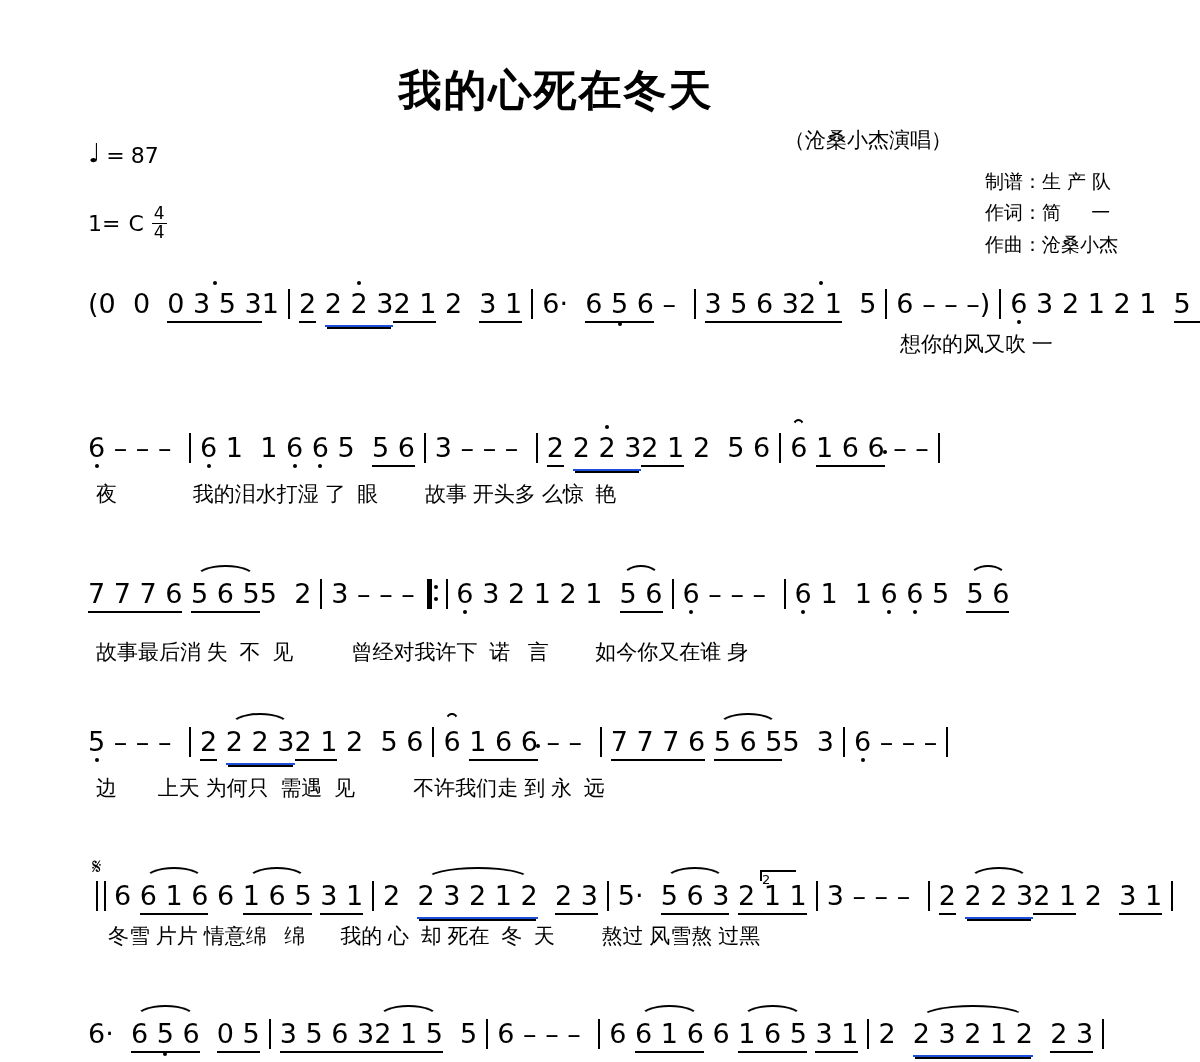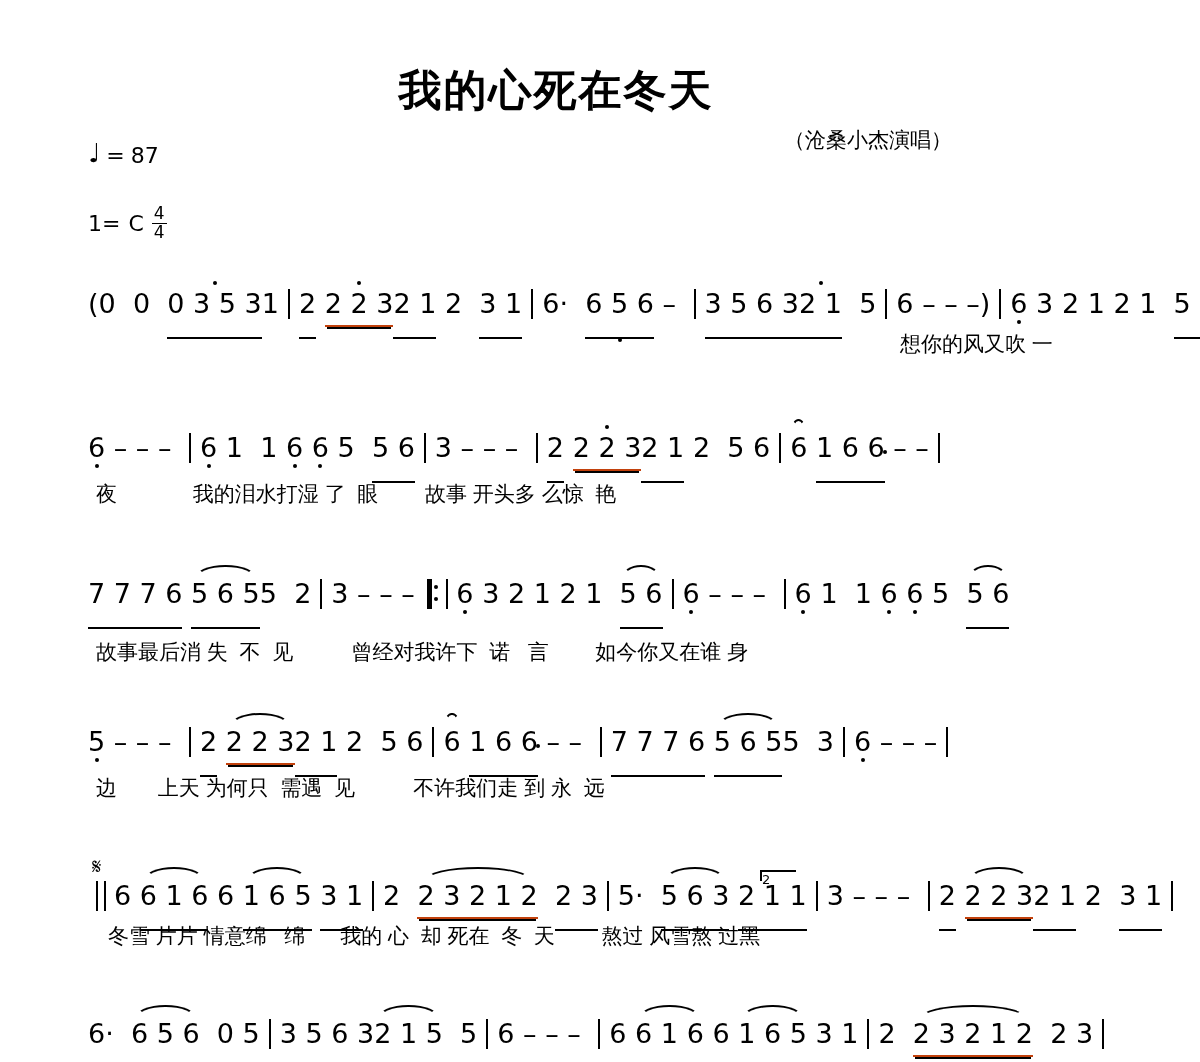--- a/index.html
+++ b/index.html
@@ -130,22 +130,22 @@
   .dotdn::after {
     content: "";
     position: absolute;
     width: 4px; height: 4px;
     background: #000;
     border-radius: 50%;
     left: 50%;
     margin-left: -2px;
     bottom: -5px;
   }
-  .u1 { border-bottom: 2px solid #000; padding-bottom: 18px; }
-  .u2 { border-bottom: 2px solid #c2410c; padding-bottom: 6px; box-shadow: 0 4px 0 -2px #000; }
+  .u1 { border-bottom: 2px solid #000; padding-bottom: 2px; }
+  .u2 { border-bottom: 2px solid #1d4ed8; padding-bottom: 6px; box-shadow: 0 4px 0 -2px #000; }
   .tie {
     position: relative;
   }
   .tie::before {
     content: "";
     position: absolute;
     left: 6%;
     right: 6%;
     top: -13px;
     height: 11px;
@@ -219,20 +219,25 @@
 
   <div class="keysig">
     <span>1=</span>
     <span>C</span>
     <span class="frac">
       <span class="num">4</span>
       <span class="den">4</span>
     </span>
   </div>
 
+  <div class="credits">
+    <div>制谱：生 产 队</div>
+    <div>作词：简     一</div>
+    <div>作曲：沧桑小杰</div>
+  </div>
 
   <div class="system" style="top: 288px;">
     <div class="notes">(<span class="n">0</span>&nbsp; <span class="n">0</span>&nbsp; <span class="n u1 dotup">0 3 5 3</span><span class="n">1</span><span class="bar"></span><span class="n u1">2</span> <span class="n u2 dotup">2 2 3</span><span class="n u1">2 1</span> <span class="n">2</span>&nbsp; <span class="n u1">3 1</span><span class="bar"></span><span class="n">6·</span>&nbsp; <span class="n u1 dotdn">6 5 6</span> – <span class="bar"></span><span class="n u1">3 5 6 3</span><span class="n u1 dotup">2 1</span>&nbsp; <span class="n">5</span><span class="bar"></span><span class="n">6</span> – – –)<span class="bar"></span><span class="n dotdn">6</span> <span class="n">3</span> <span class="n">2</span> <span class="n">1</span> <span class="n">2</span> <span class="n">1</span>&nbsp; <span class="n u1">5 6</span></div>
     <div class="lyrics" style="left: 900px; top: 42px;">想你的风又吹 一</div>
   </div>
 
   <div class="system" style="top: 432px;">
     <div class="notes"><span class="n dotdn">6</span> – – – <span class="bar"></span><span class="n dotdn">6</span> <span class="n">1</span>&nbsp; <span class="n">1</span> <span class="n dotdn">6</span> <span class="n dotdn">6</span> <span class="n">5</span>&nbsp; <span class="n u1">5 6</span><span class="bar"></span><span class="n">3</span> – – – <span class="bar"></span><span class="n u1">2</span> <span class="n u2 dotup">2 2 3</span><span class="n u1">2 1</span> <span class="n">2</span>&nbsp; <span class="n">5</span> <span class="n">6</span><span class="bar"></span><span class="n tie">6</span> <span class="n u1">1 6 6</span><span class="n dotup"></span> – –<span class="bar"></span></div>
     <div class="lyrics" style="left: 96px; top: 48px; text-align: right;">夜             我的泪水打湿 了  眼        故事 开头多 么惊  艳</div>
   </div>

